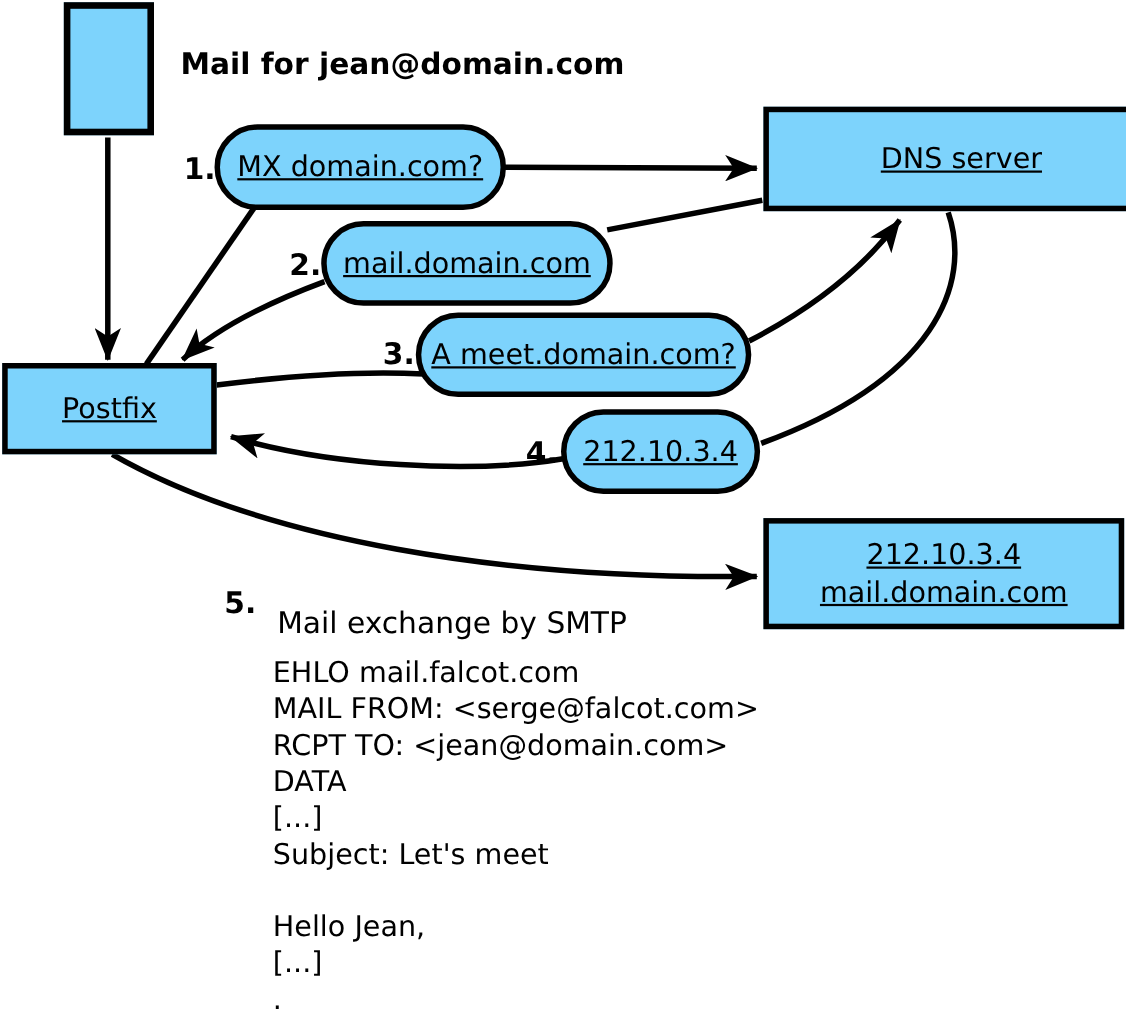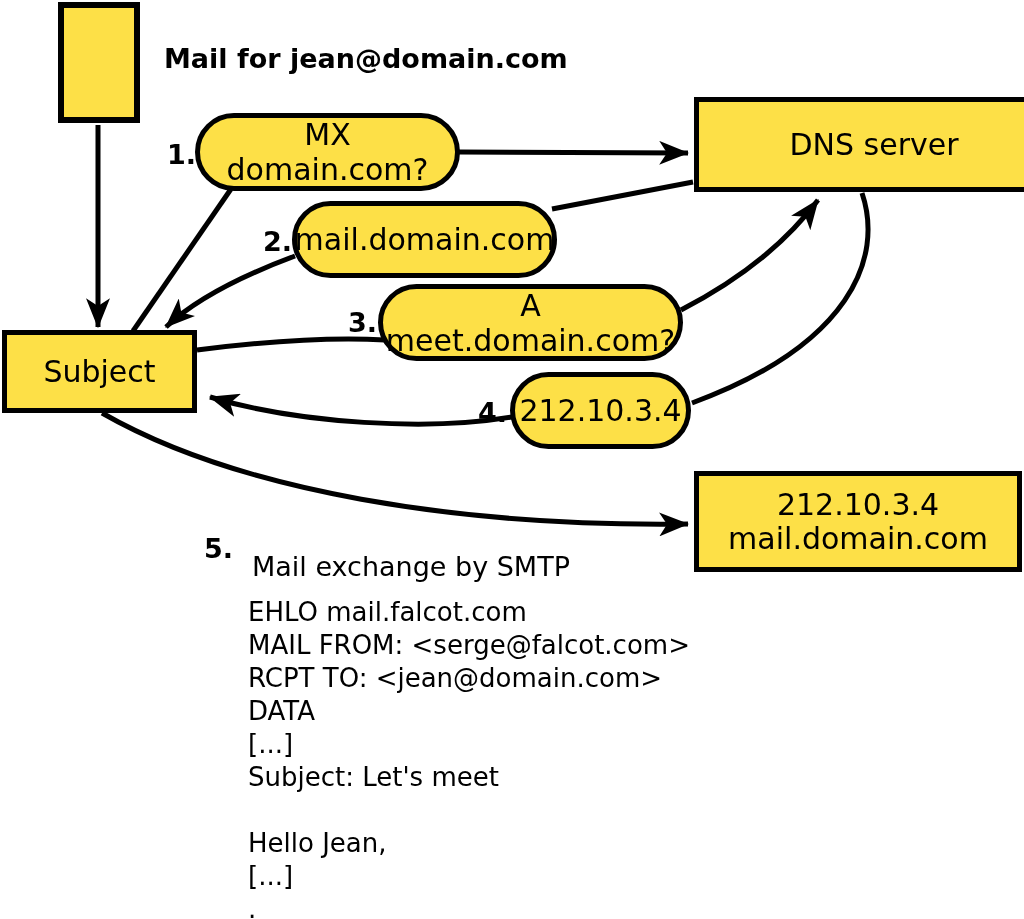--- a/index.html
+++ b/index.html
@@ -8,26 +8,27 @@
     width:1024px;height:919px;
     background:#ffffff;
     font-family:"DejaVu Sans", sans-serif;
     color:#000000;
     overflow:hidden;
   }
   #wires{position:absolute;left:0;top:0;z-index:1;}
   .node{
     position:absolute;
     box-sizing:border-box;
-    background:#fde047;
+    background:#7dd3fc;
     border:5px solid #000000;
     display:flex;align-items:center;justify-content:center;
     z-index:2;
-    font-size:30px;
+    font-size:26px;
     text-align:center;
+    text-decoration:underline;
   }
   .bubble{
     border-radius:40px;
     border-width:5px;
   }
   .envelope{border-width:6px;}
   .num{
     position:absolute;
     z-index:3;
     font-size:27px;
@@ -74,21 +75,21 @@
       <path d="M512,417 C430,431 300,424 210,397" marker-end="url(#arrow)"></path>
       <path d="M102,413 C240,492 460,527 688,524" marker-end="url(#arrow)"></path>
     </g>
   </svg>
 
   <div class="node envelope" style="left:58px;top:2px;width:82px;height:121px;"></div>
 
   <div class="note" style="left:164px;top:43px;font-weight:bold;">Mail for jean@domain.com</div>
 
   <div class="node" style="left:2px;top:330px;width:195px;height:83px;">
-    <span>Subject</span>
+    <span>Postfix</span>
   </div>
 
   <div class="node" style="left:694px;top:97px;width:360px;height:95px;">
     <span>DNS server</span>
   </div>
 
   <div class="node two-line" style="left:694px;top:471px;width:328px;height:101px;">
     <span>
       <span style="display:block;">212.10.3.4</span>
       <span style="display:block;">mail.domain.com</span>

